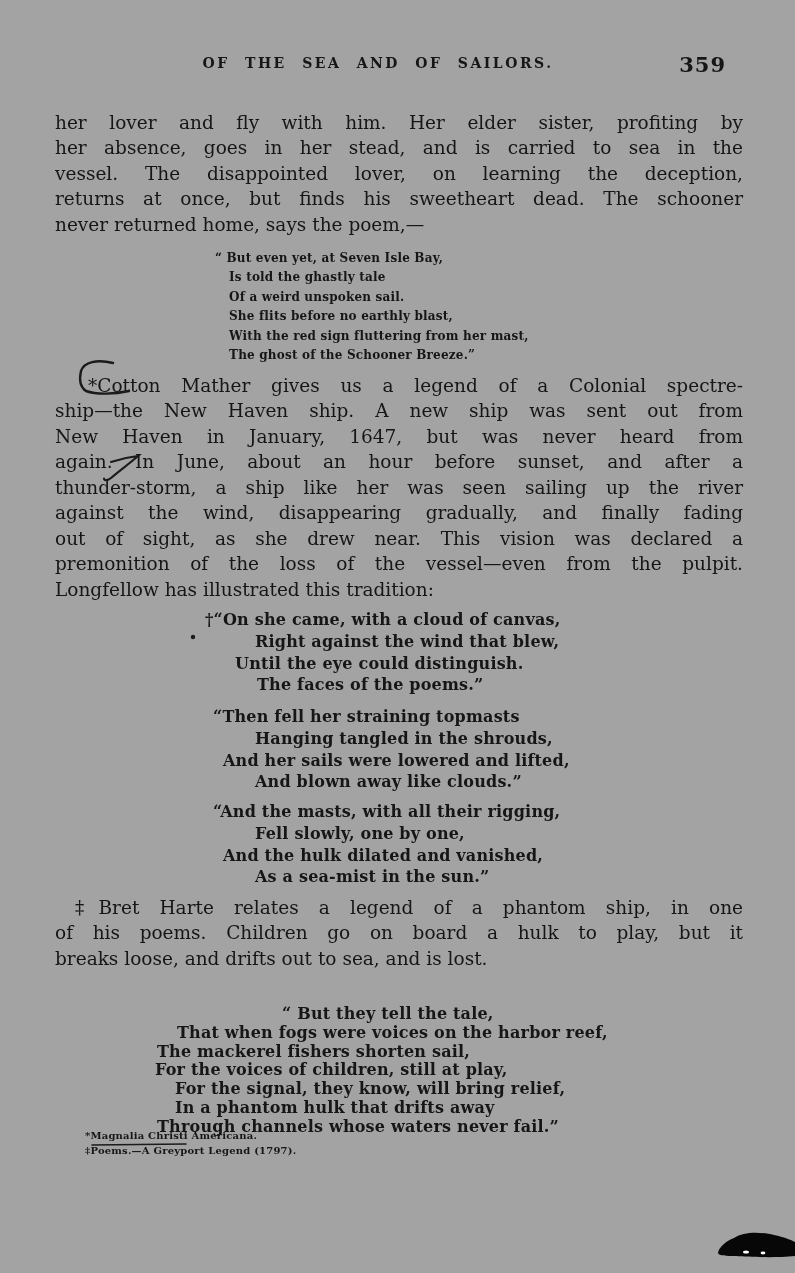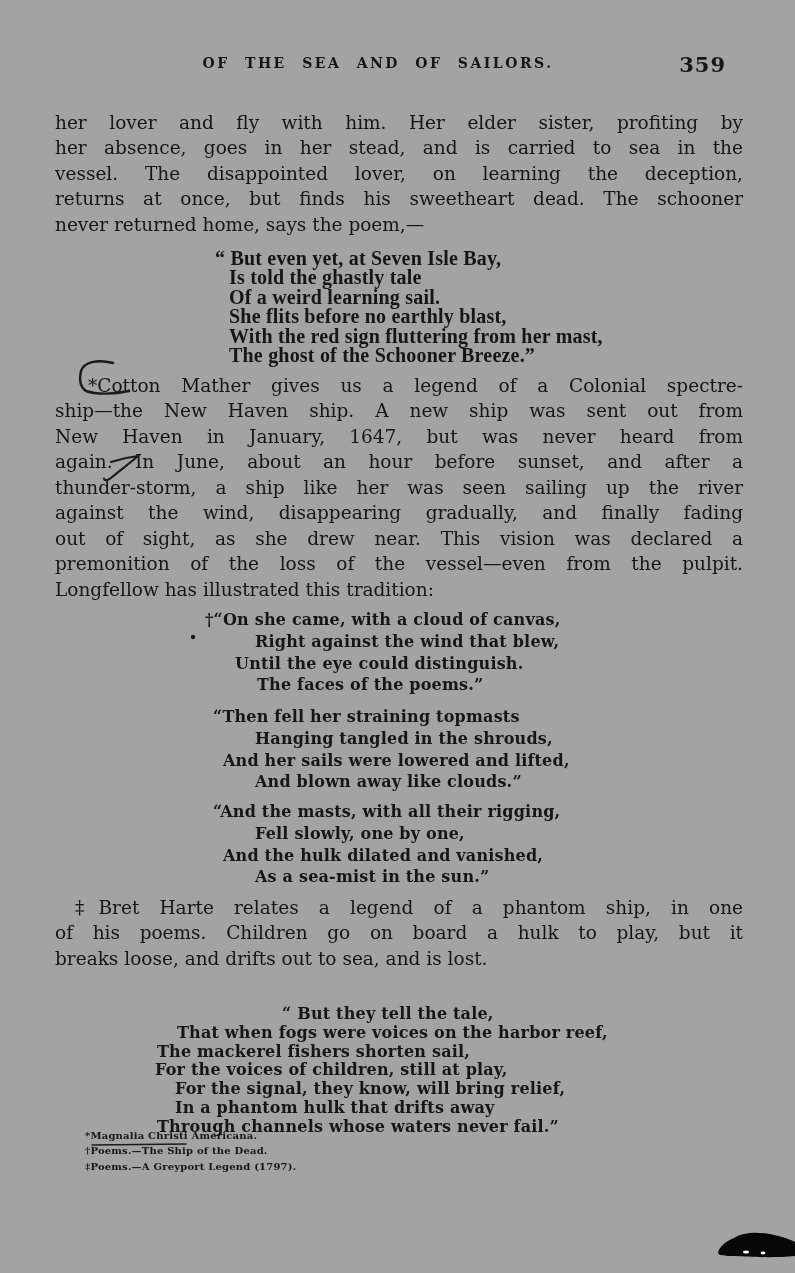--- a/index.html
+++ b/index.html
@@ -23,21 +23,21 @@
   .para .line { text-align:justify; text-align-last:justify; white-space:normal; }
   .para .line.last { text-align-last:left; }
   .para1 { top:110px; }
   .para2 { top:373px; }
   .para3 { top:895px; }
   .para2 .line.first { text-indent:33px; }
   .para3 .line.first { text-indent:20px; }
   
   .poem { position:absolute; font-weight:bold; letter-spacing:0.2px; }
   .poem .pline { white-space:nowrap; }
-  .poem1   { top:249px; left:215px; font-size:20px; line-height:19.4px;font-family:Liberation Serif, serif; }
+  .poem1   { top:249px; left:215px; font-size:12px; line-height:19.4px; }
   .stanza  { font-size:16px; line-height:21.8px; }
   .stanza1 { top:609px; left:205px; }
   .stanza2 { top:706px; left:213px; }
   .stanza3 { top:801px; left:213px; }
   .poem4   { top:982px; left:155px; font-size:16px; line-height:18.8px; }
   
   .footnotes { position:absolute; top:1128px; left:85px; font-size:10px; font-weight:bold; line-height:15.3px; letter-spacing:0.2px; }
   
   .marks { position:absolute; top:0; left:0; pointer-events:none; }
 </style>
@@ -55,21 +55,21 @@
       <div class="line first">her lover and fly with him.  Her elder sister, profiting by</div>
       <div class="line">her absence, goes in her stead, and is carried to sea in the</div>
       <div class="line">vessel.  The disappointed lover, on learning the deception,</div>
       <div class="line">returns at once, but finds his sweetheart dead.  The schooner</div>
       <div class="line last">never returned home, says the poem,—</div>
     </div>
 
   <div class="poem poem1">
       <div class="pline" style="padding-left: 0px;">“ But even yet, at Seven Isle Bay,</div>
       <div class="pline" style="padding-left: 14px;">Is told the ghastly tale</div>
-      <div class="pline" style="padding-left: 14px;">Of a weird learning sail.</div>
+      <div class="pline" style="padding-left: 14px;">Of a weird unspoken sail.</div>
       <div class="pline" style="padding-left: 14px;">She flits before no earthly blast,</div>
       <div class="pline" style="padding-left: 14px;">With the red sign fluttering from her mast,</div>
       <div class="pline" style="padding-left: 14px;">The ghost of the Schooner Breeze.”</div>
     </div>
 
   <div class="para para2">
       <div class="line first">*Cotton Mather gives us a legend of a Colonial spectre-</div>
       <div class="line">ship—the New Haven ship.  A new ship was sent out from</div>
       <div class="line">New Haven in January, 1647, but was never heard from</div>
       <div class="line">again.  In June, about an hour before sunset, and after a</div>
@@ -110,21 +110,20 @@
       <div class="pline" style="padding-left: 22px;">That when fogs were voices on the harbor reef,</div>
       <div class="pline" style="padding-left: 2px;">The mackerel fishers shorten sail,</div>
       <div class="pline" style="padding-left: 0px;">For the voices of children, still at play,</div>
       <div class="pline" style="padding-left: 20px;">For the signal, they know, will bring relief,</div>
       <div class="pline" style="padding-left: 20px;">In a phantom hulk that drifts away</div>
       <div class="pline" style="padding-left: 2px;">Through channels whose waters never fail.”</div>
     </div>
 
   <div class="footnotes">
       <div class="line first">*Magnalia Christi Americana.</div>
-      <div class="line">†Poems.—The Ship of the Dead.</div>
       <div class="line last">‡Poems.—A Greyport Legend (1797).</div>
     </div>
 
   <svg class="marks" width="795" height="1273" viewBox="0 0 795 1273">
     <path d="M113 363 C 97 359, 84 362, 81 371 C 79 380, 80 387, 86 391 C 97 395, 115 394, 129 391" fill="none" stroke="#1b1b1b" stroke-width="2.4" stroke-linecap="round"></path>
     <path d="M111 462 C 120 459, 129 457, 138 456 C 129 464, 119 471, 111 478 C 108 480.5, 104 481, 104 478.5" fill="none" stroke="#1b1b1b" stroke-width="2.1" stroke-linecap="round"></path>
     <circle cx="193" cy="637" r="2.2" fill="#1b1b1b"></circle>
     <path d="M92 1145 L 186 1144" fill="none" stroke="#1b1b1b" stroke-width="1.6" stroke-linecap="round"></path>
     <path d="M718 1253 C 719 1247, 726 1241, 734 1238 C 744 1231, 762 1232, 774 1235 C 784 1237, 791 1240, 795 1242 L 795 1256 C 775 1258, 750 1257, 736 1256 C 726 1256, 719 1256, 718 1253 Z" fill="#070707"></path>
     <ellipse cx="746" cy="1252" rx="3" ry="1.6" fill="#fdfdfb"></ellipse>

